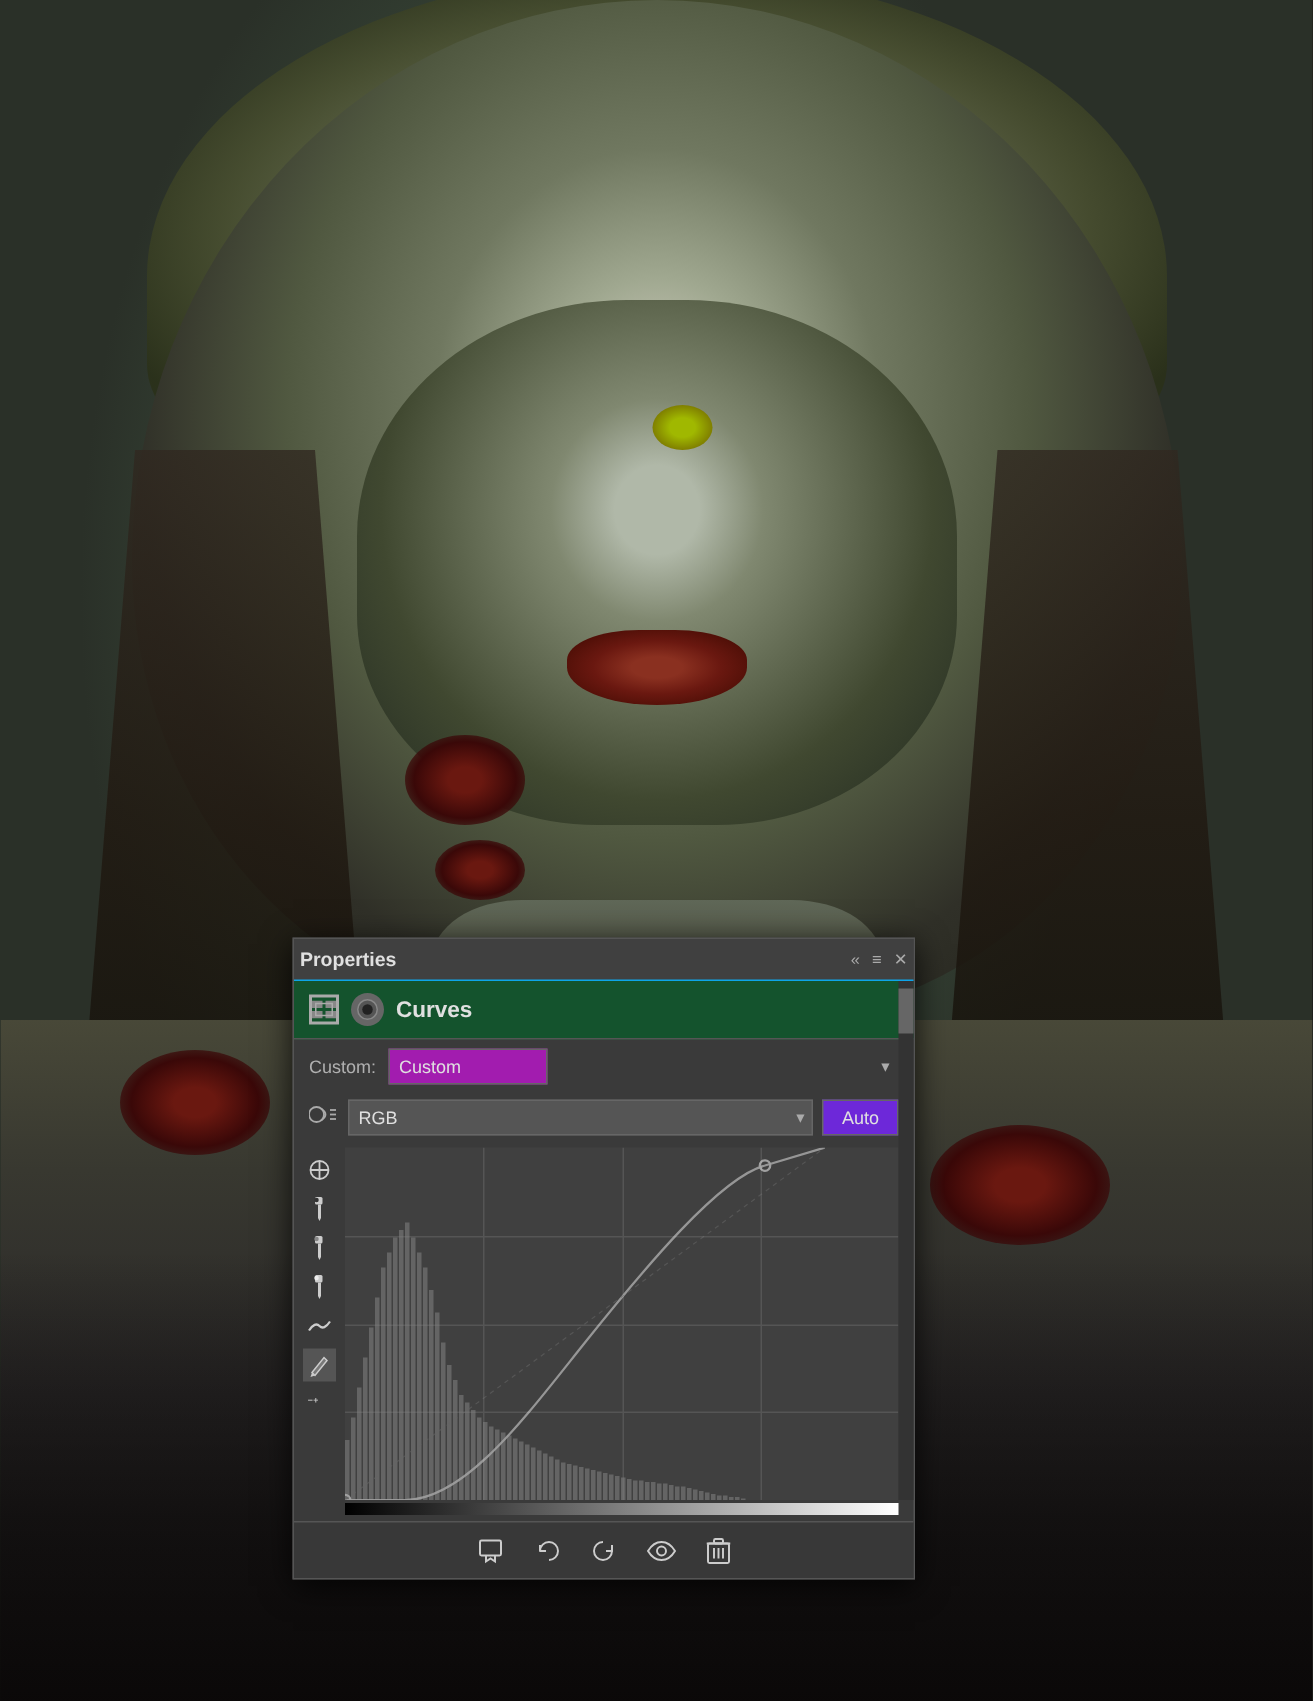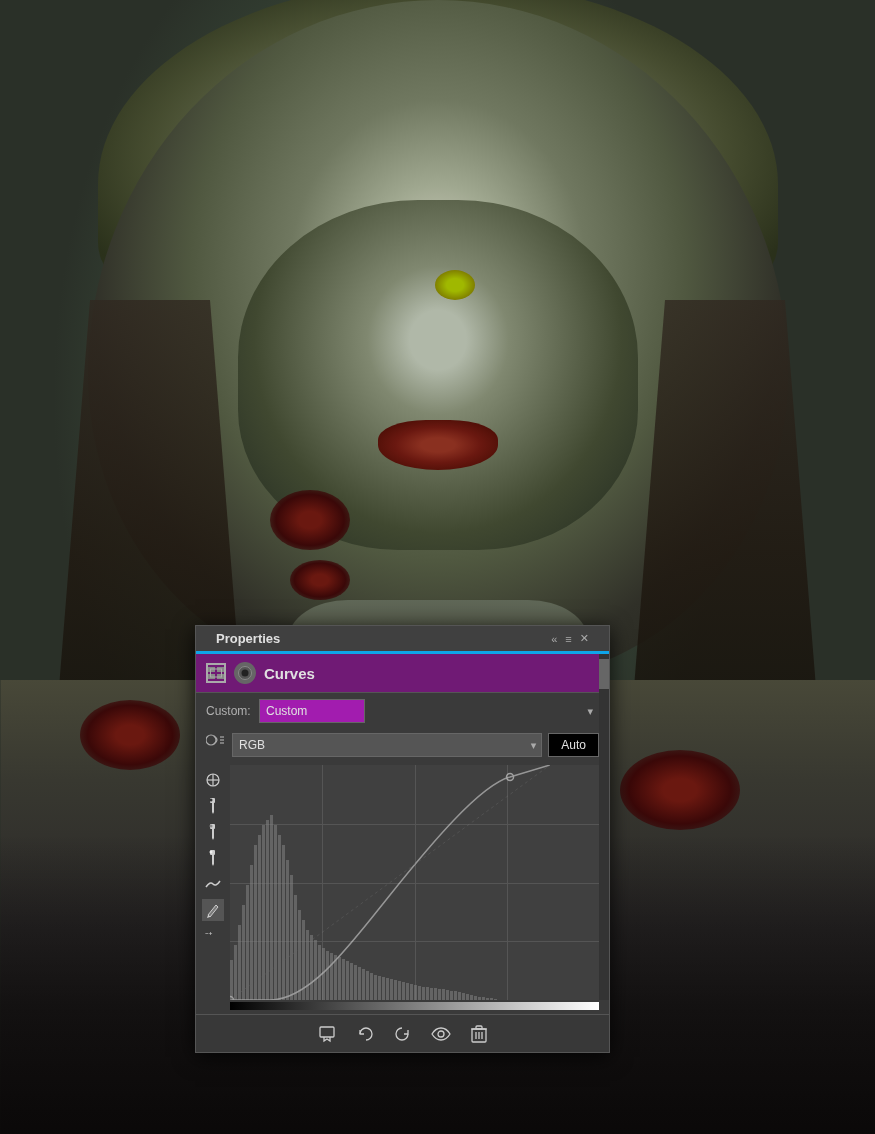--- a/index.html
+++ b/index.html
@@ -140,23 +140,23 @@
       border: 1px solid #555;
       box-shadow: 0 4px 20px rgba(0,0,0,0.8);
     }
 
     
     .panel-titlebar {
       display: flex;
       align-items: center;
       justify-content: space-between;
       background: #404040;
-      padding: 5px 20px;
+      padding: 5px 4px;
       height: 28px;
-      border-bottom: 3px solid #0ea5e9;
+      border-bottom: 1px solid #0ea5e9;
     }
 
     .panel-title-text {
       color: #e0e0e0;
       font-size: 13px;
       font-weight: bold;
     }
 
     .panel-title-controls {
       display: flex;
@@ -172,21 +172,21 @@
       border: none;
     }
 
     
     .panel-header {
       display: flex;
       align-items: center;
       padding: 8px 10px;
       gap: 8px;
       border-bottom: 1px solid #555;
-      background: #701a75;
+      background: #14532d;
     }
 
     .layer-icon {
       width: 20px;
       height: 20px;
       border: 2px solid #aaa;
       display: flex;
       align-items: center;
       justify-content: center;
       font-size: 9px;
@@ -262,21 +262,21 @@
       top: 50%;
       transform: translateY(-50%);
       color: #aaa;
       pointer-events: none;
       font-size: 11px;
     }
 
     
     .channel-row {
       display: flex;
-      align-items: flex-start;
+      align-items: center;
       padding: 4px 10px;
       gap: 6px;
     }
 
     .channel-icon {
       color: #aaa;
       font-size: 16px;
       margin-right: 2px;
     }
 
@@ -303,21 +303,21 @@
       position: absolute;
       right: 6px;
       top: 50%;
       transform: translateY(-50%);
       color: #aaa;
       pointer-events: none;
       font-size: 11px;
     }
 
     .auto-btn {
-      background: #000000;
+      background: #6d28d9;
       border: 1px solid #666;
       color: #e0e0e0;
       font-size: 12px;
       padding: 3px 12px;
       cursor: pointer;
       height: 24px;
     }
 
     
     .curves-area {

